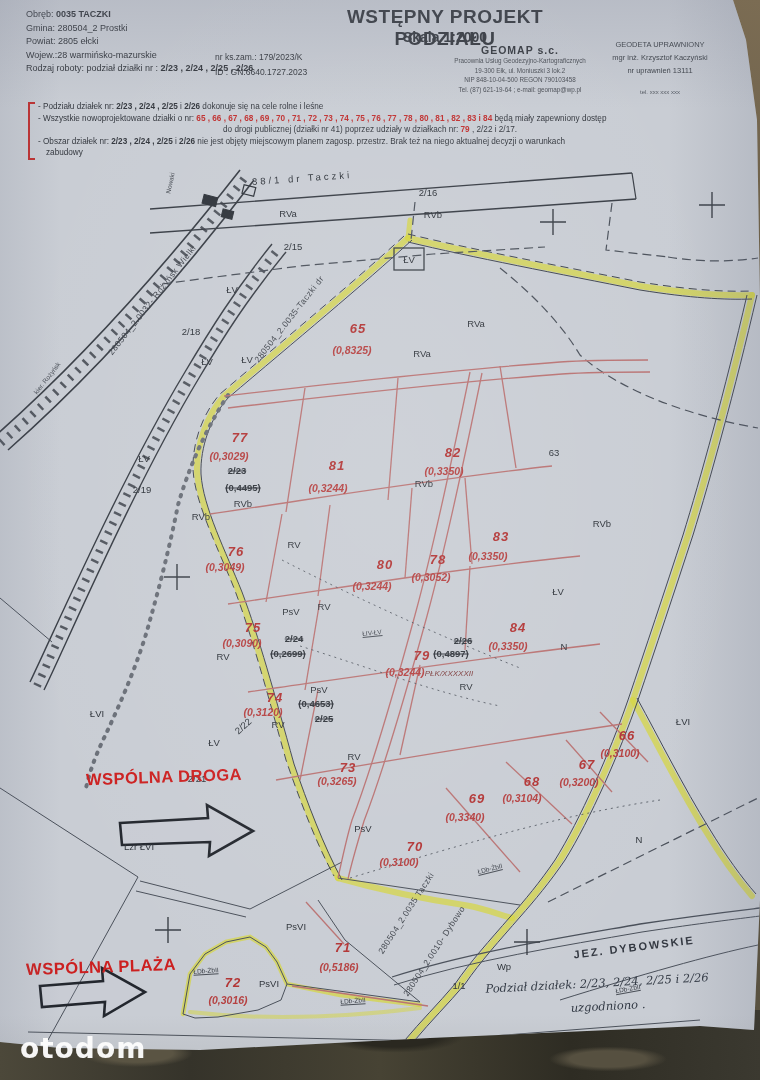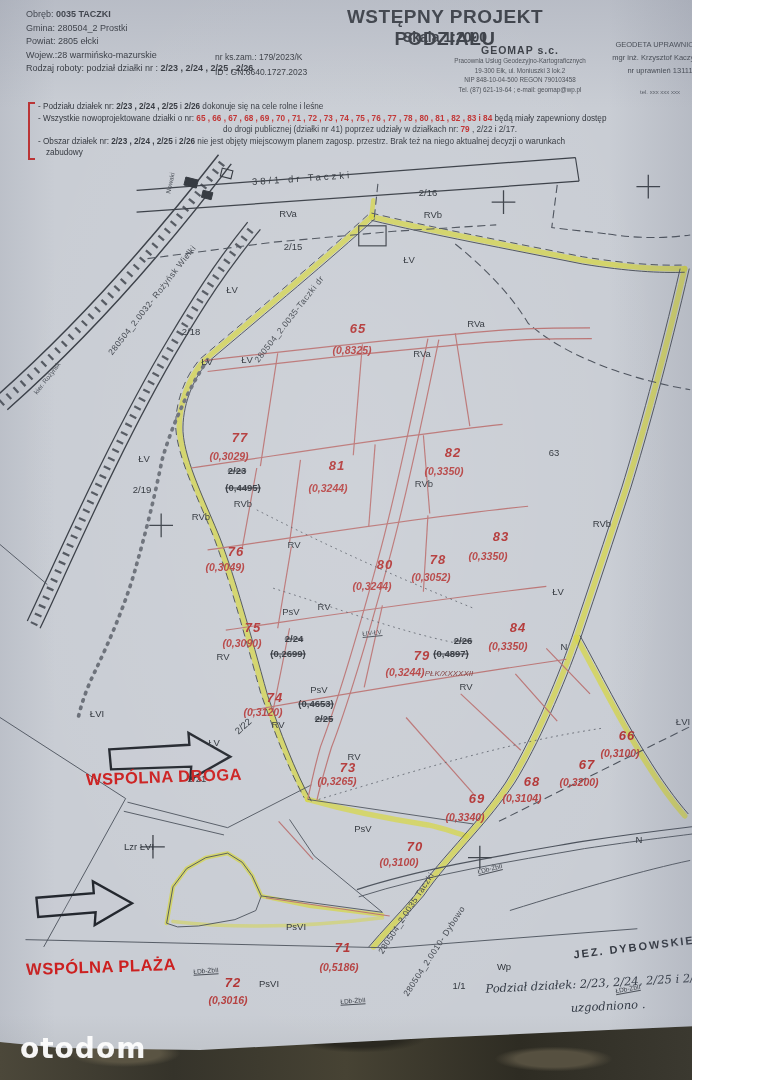--- a/index.html
+++ b/index.html
@@ -1,16 +1,16 @@
 <!DOCTYPE html>
 <html><head>
 <meta charset="utf-8">
 <style>
   html,body{margin:0;padding:0;}
-  .photo{position:relative;width:692px;height:1080px;overflow:hidden;
+  .photo{position:relative;width:760px;height:1080px;overflow:hidden;
     background:linear-gradient(200deg,#7b6c53 0%,#6a5e49 22%,#5f5645 55%,#514c3c 100%);
     font-family:"Liberation Sans",sans-serif;}
   .ground{position:absolute;left:0;right:0;bottom:0;height:70px;
     background:
       radial-gradient(ellipse 90px 22px at 18% 62%, #5a5443 0 40%, transparent 62%),
       radial-gradient(ellipse 110px 26px at 52% 38%, #2a2820 0 40%, transparent 62%),
       radial-gradient(ellipse 95px 20px at 80% 70%, #565040 0 40%, transparent 62%),
       linear-gradient(90deg,#4c483a,#35332a 25%,#474334 50%,#2e2c23 75%,#3b3930);}
   .paper{position:absolute;inset:0;background:#c9cdd4;
     clip-path:polygon(0px 0px,733px 0px,746px 40px,757px 120px,760px 300px,760px 900px,754px 1030px,700px 1026px,430px 1038px,200px 1050px,60px 1048px,0px 1042px);}

